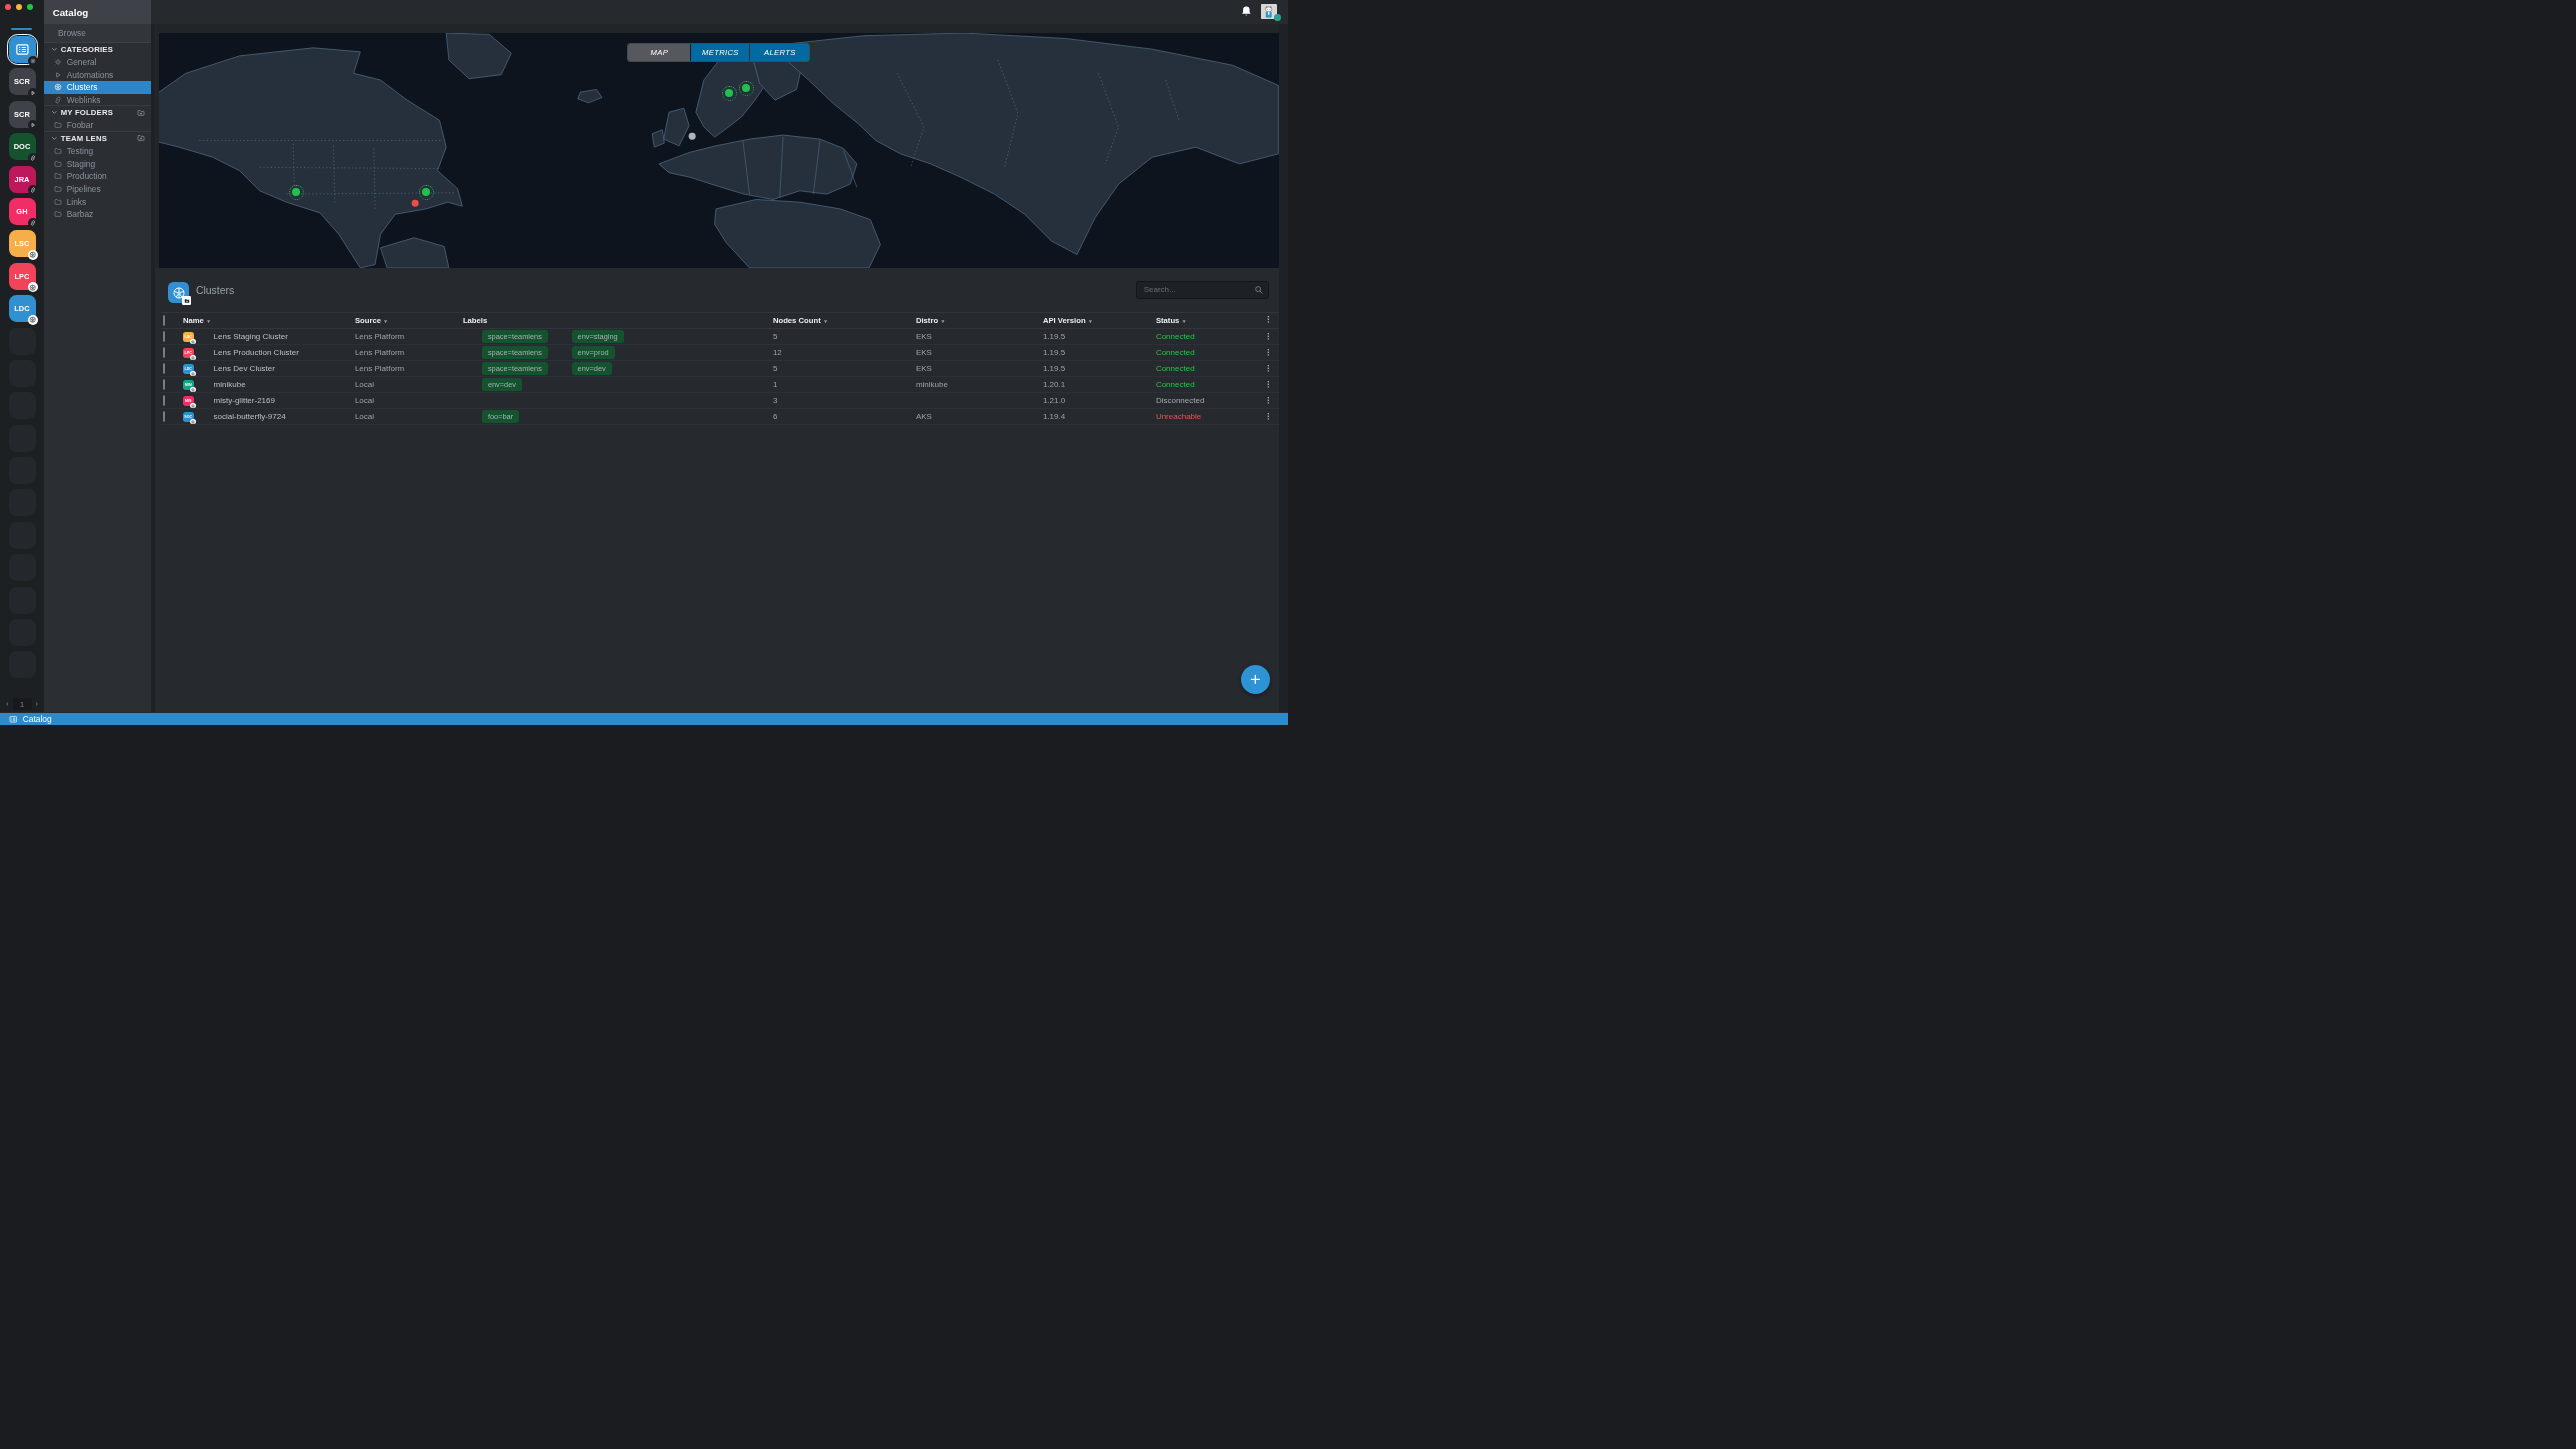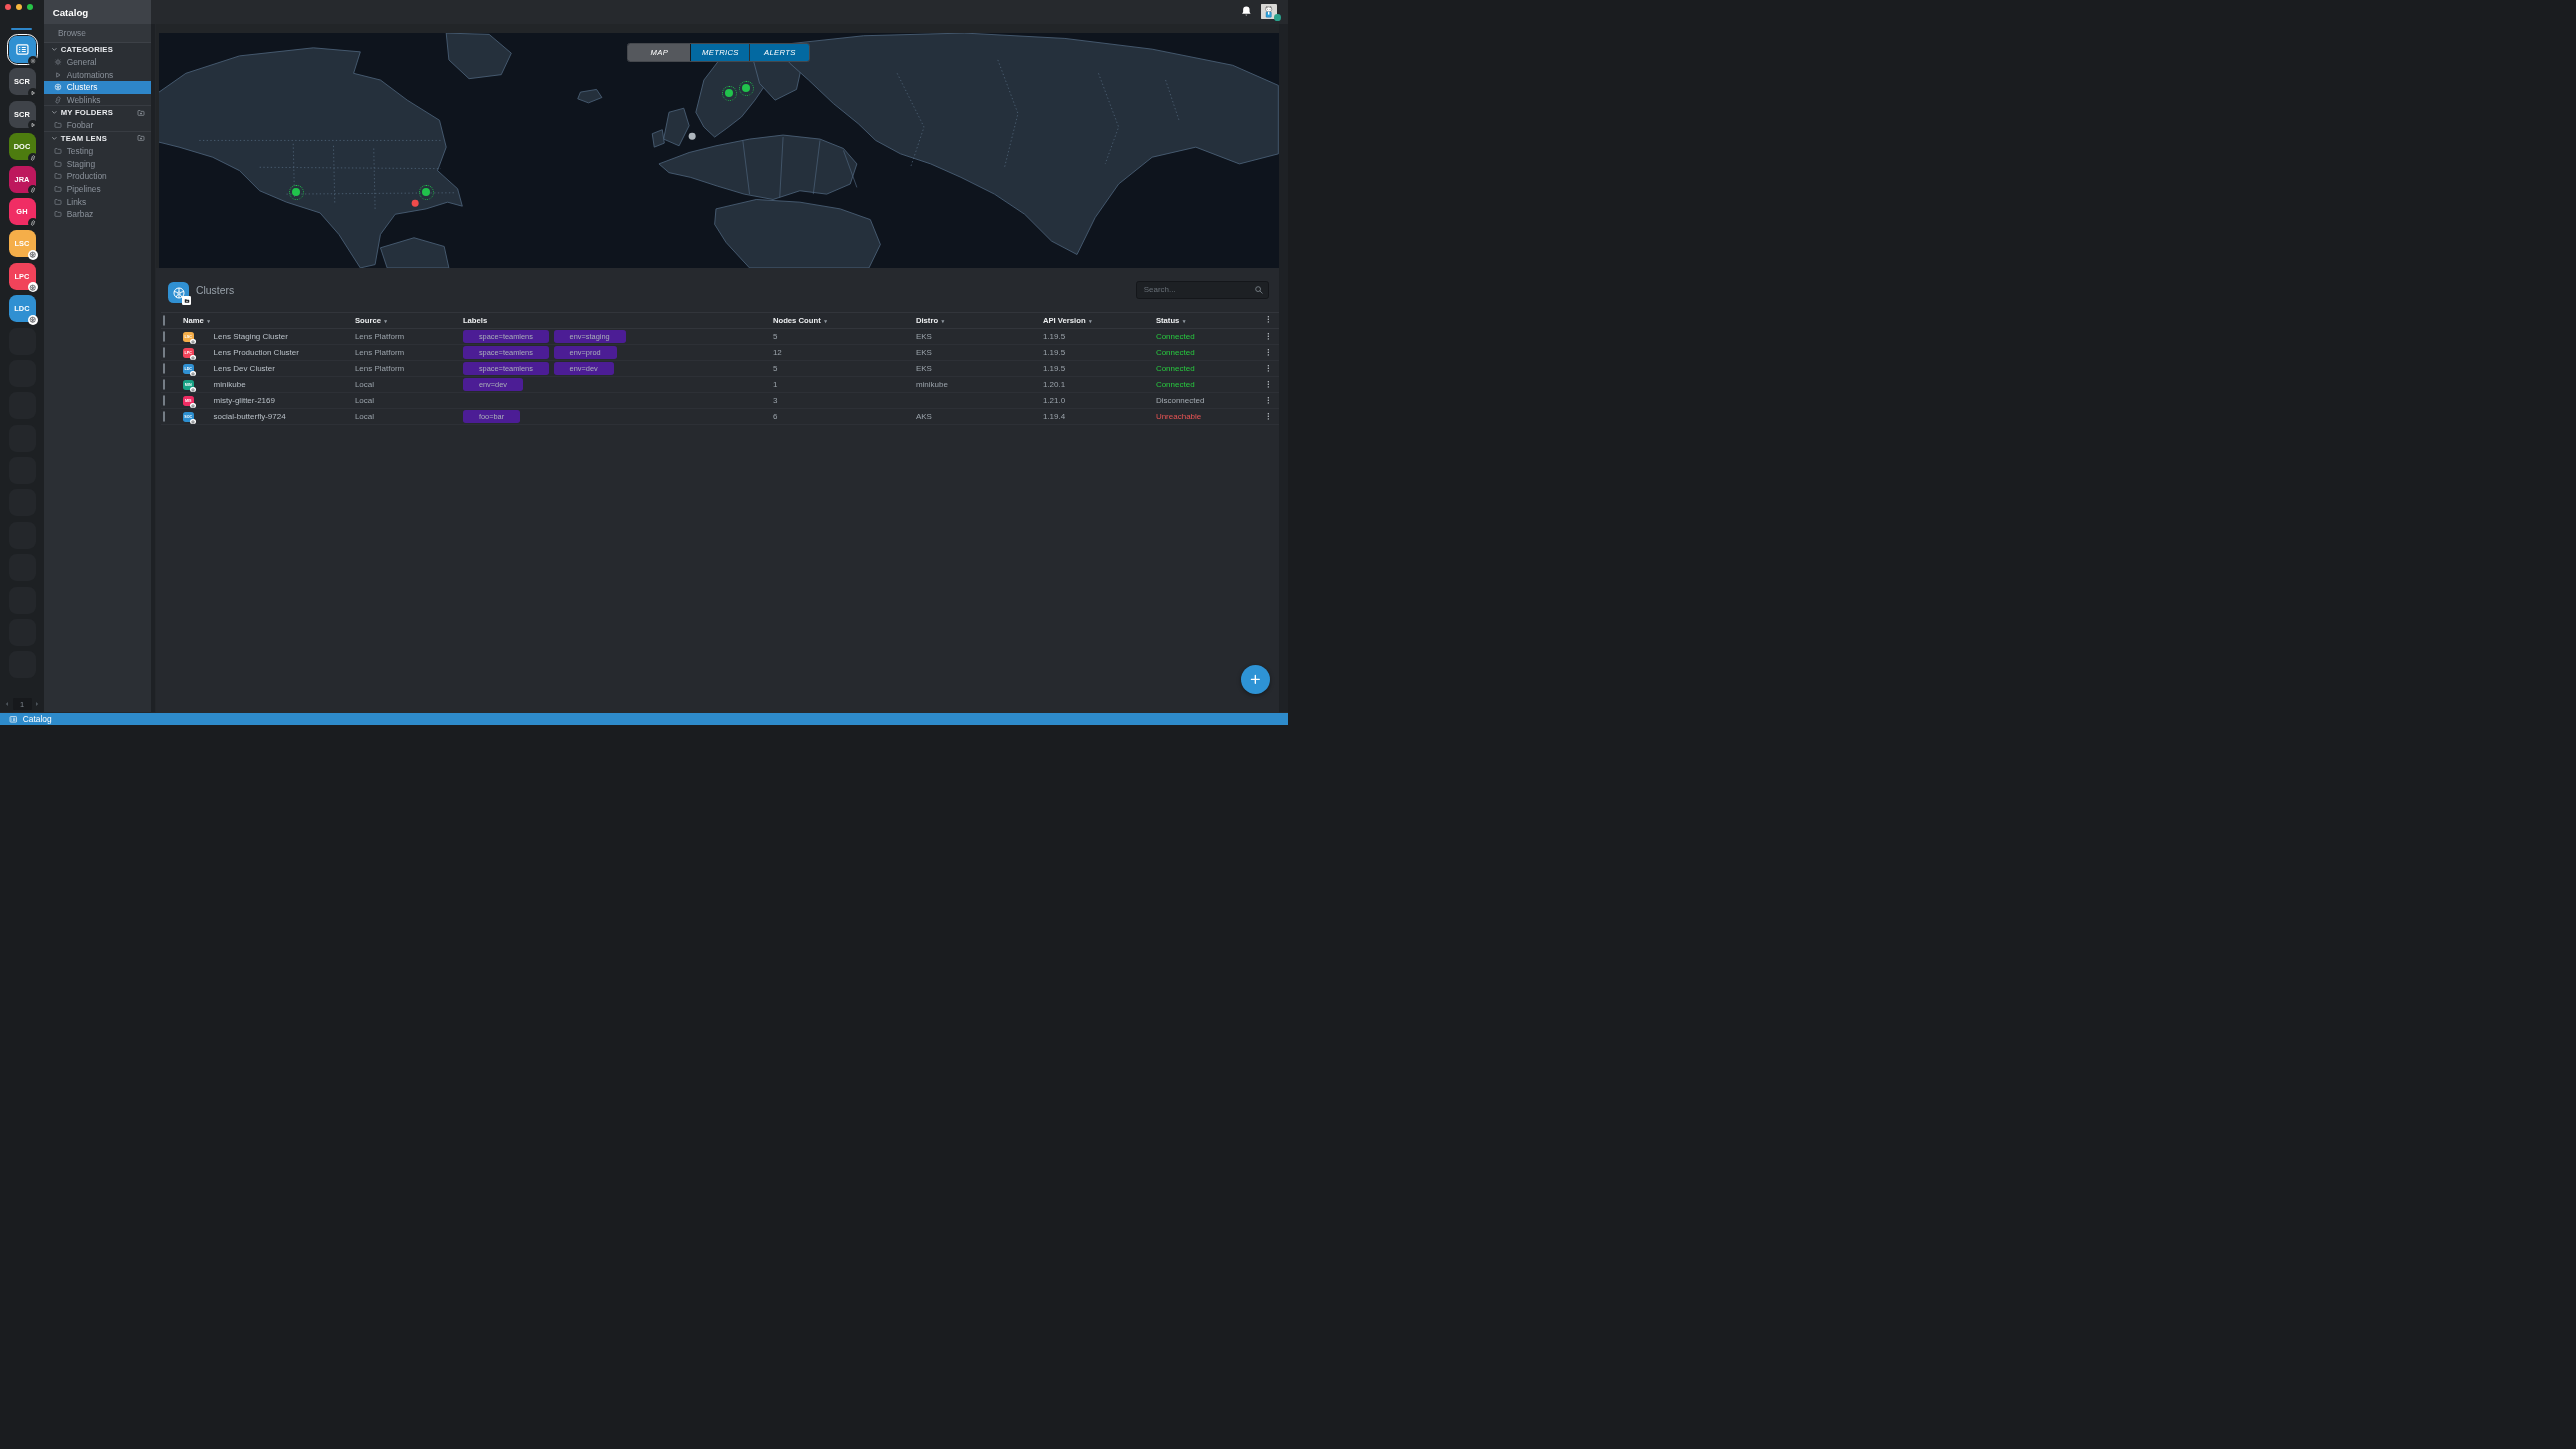--- a/index.html
+++ b/index.html
@@ -98,21 +98,21 @@
   .sort{display:inline-block;margin-left:3.4px;color:#8f979f;font-size:5.4px;vertical-align:0.7px;}
   .cb{width:8px;height:8px;border:0.7px solid #757d86;border-radius:1.3px;margin-left:1.3px;}
   .namecell{display:flex;align-items:center;gap:20px;}
   .avatar15{position:relative;width:10.7px;height:10.7px;border-radius:2.7px;flex:none;
             display:flex;align-items:center;justify-content:center;color:#fff;font-weight:bold;font-size:3.7px;}
   .avatar15 .mini{position:absolute;right:-2px;bottom:-2px;width:5.4px;height:5.4px;border-radius:50%;
                   background:#fff;color:#22252a;display:flex;align-items:center;justify-content:center;}
   .avatar15 .mini svg{width:4px;height:4px;}
   .nametext{color:#b9c0c7;}
   .chips{display:flex;gap:4.7px;}
-  .chip{background:#4c1d95;border-radius:2.7px;padding:2px 16px;font-size:7.4px;color:#a9b0b8;}
+  .chip{background:#14532d;border-radius:2.7px;padding:2px 6px;font-size:7.4px;color:#a9b0b8;margin-left:19px;}
   .kebab{color:#c2c8ce;text-align:center;} .kebab svg{width:8.7px;height:8.7px;}
 
   .fab{position:absolute;left:1085px;top:641px;width:29px;height:29px;border-radius:50%;background:#2e93d5;
        color:#fff;display:flex;align-items:center;justify-content:center;box-shadow:0 1.3px 4px rgba(0,0,0,.4);}
   .fab svg{width:12.7px;height:12.7px;}
 
   
   .statusbar{position:absolute;left:0;bottom:0;width:1288px;height:12px;background:#2e8bcb;z-index:6;
              display:flex;align-items:center;color:#fff;font-size:8.4px;padding-left:8.7px;gap:5.4px;}
   .statusbar .sb-icon{display:flex;color:#fff;} .statusbar .sb-icon svg{width:8.7px;height:8.7px;}
@@ -235,21 +235,21 @@
       </div>
       <div class="tile-wrap">
         <div class="tile" style="background: rgb(63, 67, 73);">SCR</div>
         <span class="badge">
             <svg viewBox="0 0 9 9" width="6" height="6">
               <use href="#i-play"></use>
             </svg>
           </span>
       </div>
       <div class="tile-wrap">
-        <div class="tile" style="background: #4d7c0f;">DOC</div>
+        <div class="tile" style="background: #14532d;">DOC</div>
         <span class="badge">
             <svg viewBox="0 0 9 9" width="6" height="6">
               <use href="#i-link"></use>
             </svg>
           </span>
       </div>
       <div class="tile-wrap">
         <div class="tile" style="background: #be185d;">JRA</div>
         <span class="badge">
             <svg viewBox="0 0 9 9" width="6" height="6">

